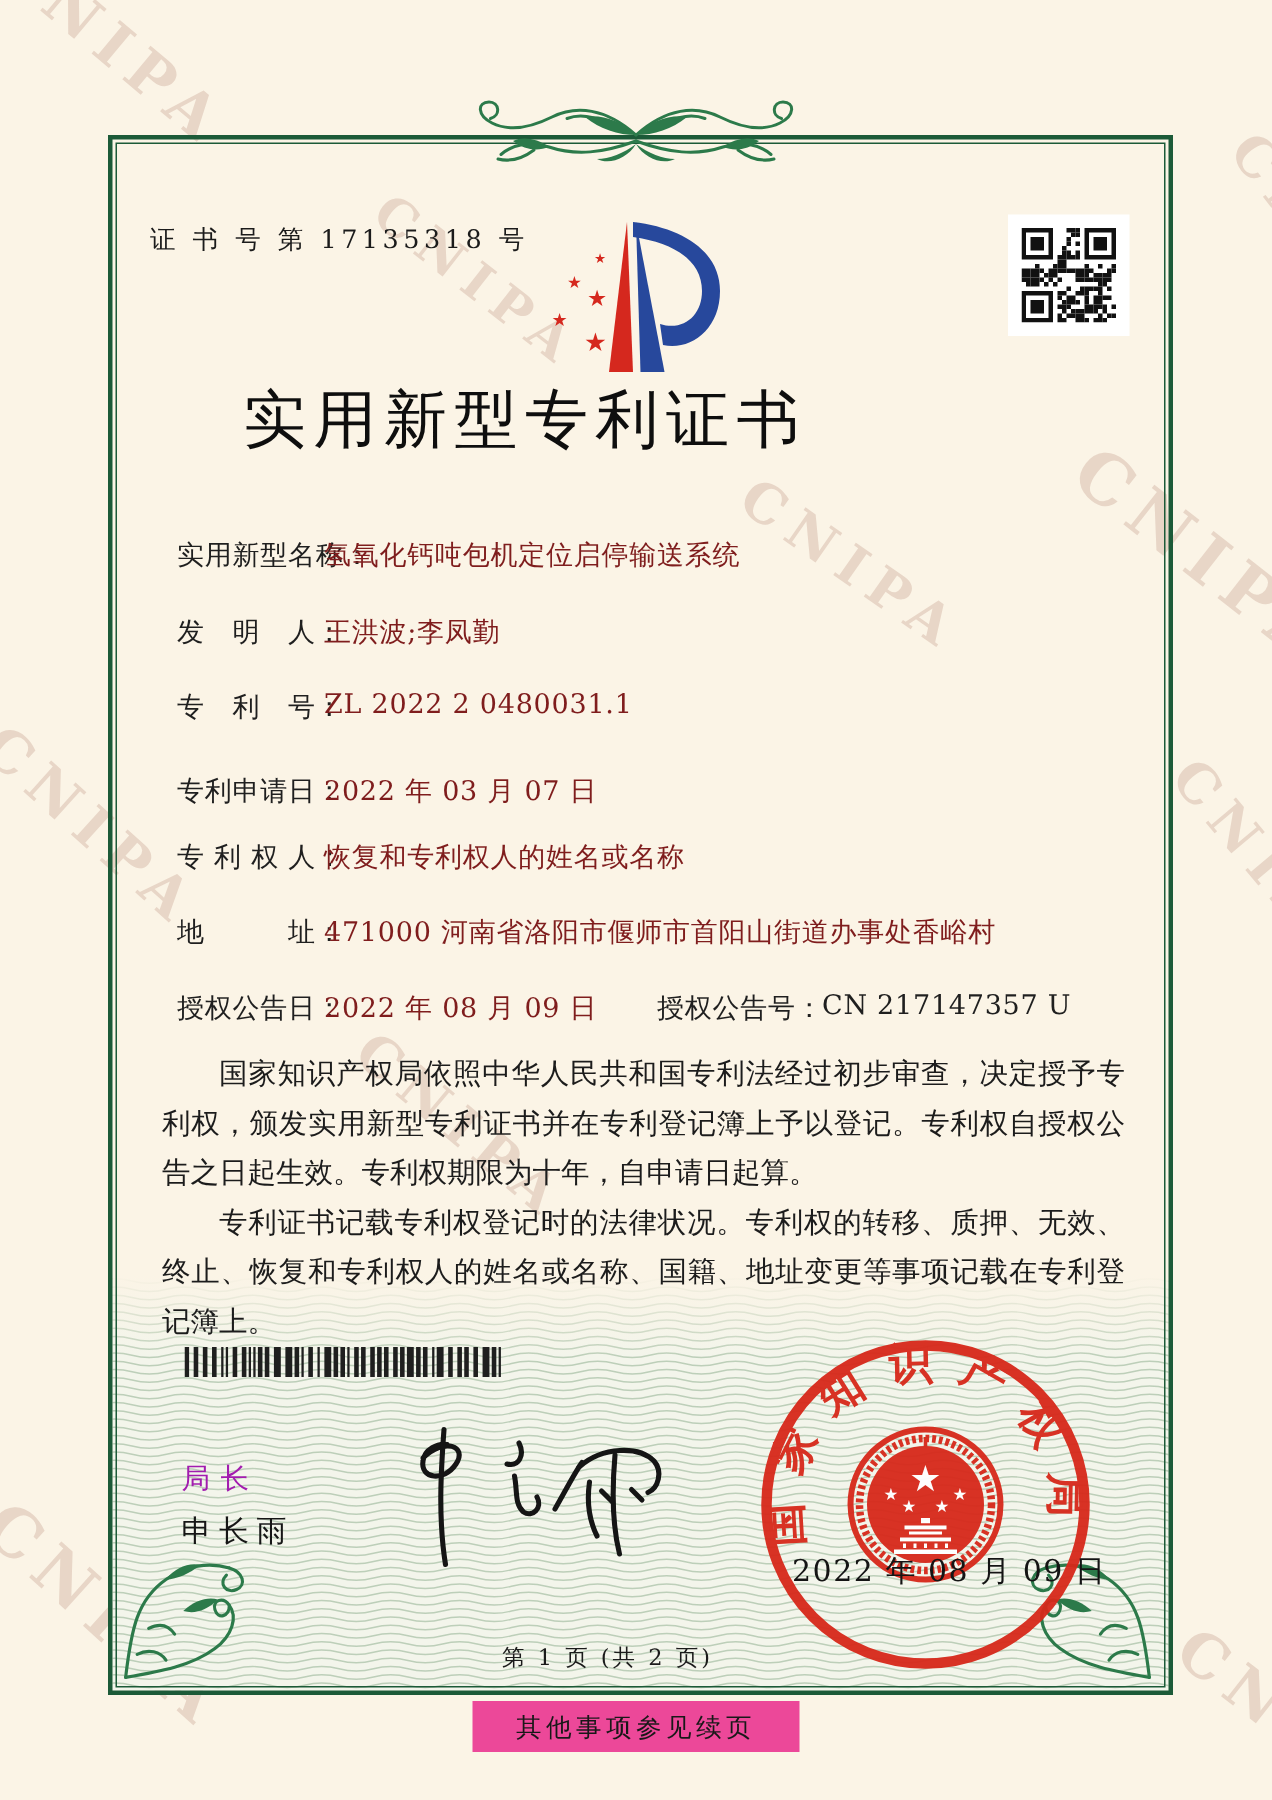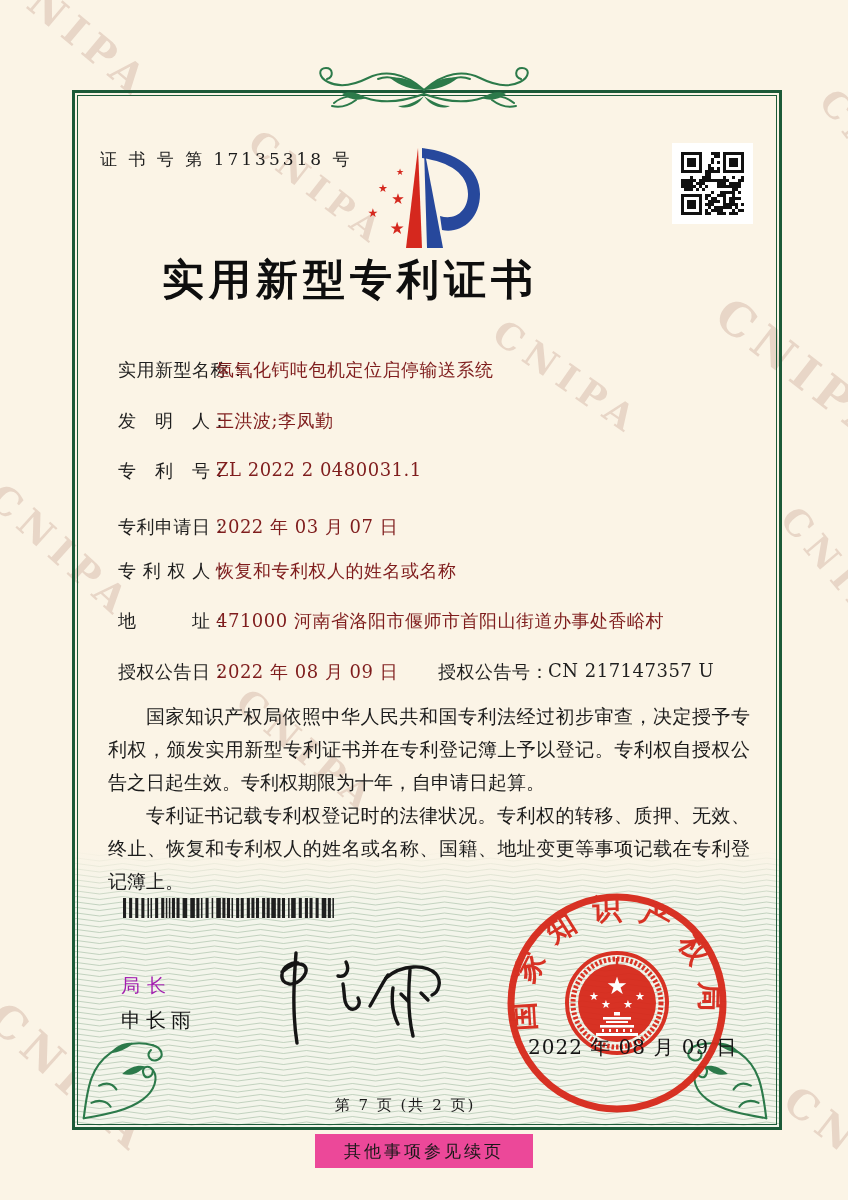--- a/index.html
+++ b/index.html
@@ -15,21 +15,21 @@
   .frame-inner{position:absolute;left:2px;top:2px;right:2px;bottom:2px;border:1px solid #1c5a38;}
   
   .band{position:absolute;left:75px;top:850px;width:704px;height:277px;background:#f3f5eb;z-index:2;}
   .band-fade{position:absolute;left:0;top:0;width:704px;height:55px;
              background:linear-gradient(#fbf4e6,rgba(251,244,230,0));}
   
   .certno{position:absolute;left:100px;top:148px;font-size:17px;letter-spacing:3px;color:#1b1b1b;z-index:4;}
   .qrbox{position:absolute;left:672px;top:143px;width:81px;height:81px;background:#fff;
          display:flex;align-items:center;justify-content:center;z-index:4;}
   .title{position:absolute;left:0;top:252px;width:700px;text-align:center;font-size:42px;
-         letter-spacing:5px;font-weight:700;color:#0e0e0e;z-index:4;}
+         letter-spacing:5px;font-weight:400;color:#0e0e0e;z-index:4;}
   
   .row{position:absolute;left:0;top:0;width:678px;height:24px;z-index:4;}
   .lab{position:absolute;left:118px;font-size:18px;color:#1f1f1f;letter-spacing:.5px;white-space:pre;}
   .val{position:absolute;left:216px;font-size:18px;color:#7f1d1d;letter-spacing:.5px;white-space:pre;}
   .lab2{position:absolute;left:438px;font-size:18px;color:#1f1f1f;letter-spacing:.5px;white-space:pre;}
   .val2{position:absolute;left:548px;font-size:18px;color:#1f1f1f;letter-spacing:.5px;white-space:pre;}
   
   .paras{position:absolute;left:108px;top:700px;width:642px;z-index:4;}
   .paras p{margin:0;font-size:19px;line-height:33px;color:#1c1c1c;text-align:justify;text-indent:2em;}
   
@@ -423,18 +423,18 @@
       <path d="M94,14 C98,22 94,30 86,28"></path>
       <path d="M91,36 C93,46 91,55 97,60 C103,64 110,57 106,50"></path>
       <path d="M118,58 C126,44 131,34 136,27"></path>
       <path d="M134,30 C150,16 174,16 184,26 C190,33 187,44 180,47"></path>
       <path d="M158,22 C156,45 156,68 161,88"></path>
       <path d="M141,40 C139,54 141,66 146,76"></path>
       <path d="M149,46 L156,53 M169,45 L176,52"></path>
     </g>
   </svg>
 
-  <div class="pageinfo">第 7 页 (共 2 页)</div>
+  <div class="pageinfo">第 1 页 (共 2 页)</div>
   <div class="notestrip">
     <span>其他事项参见续页</span>
   </div>
 
 </div>
 
 </body></html>

